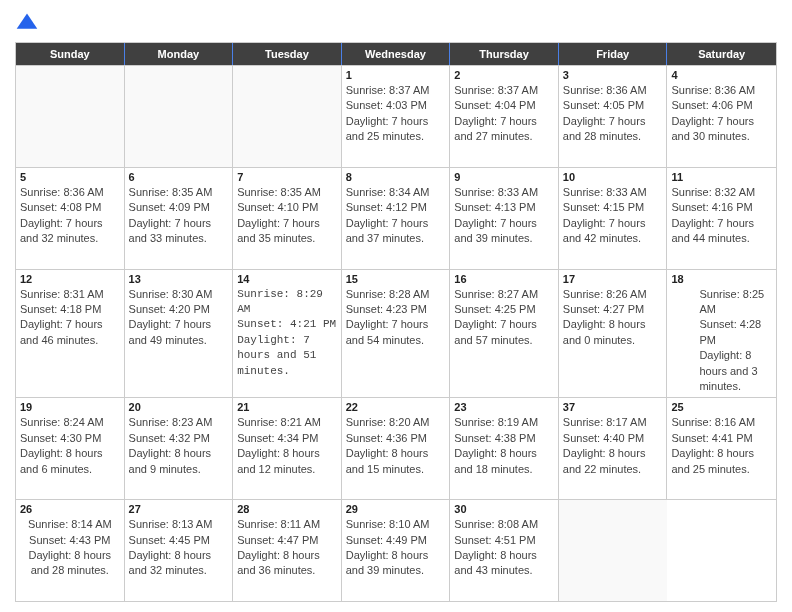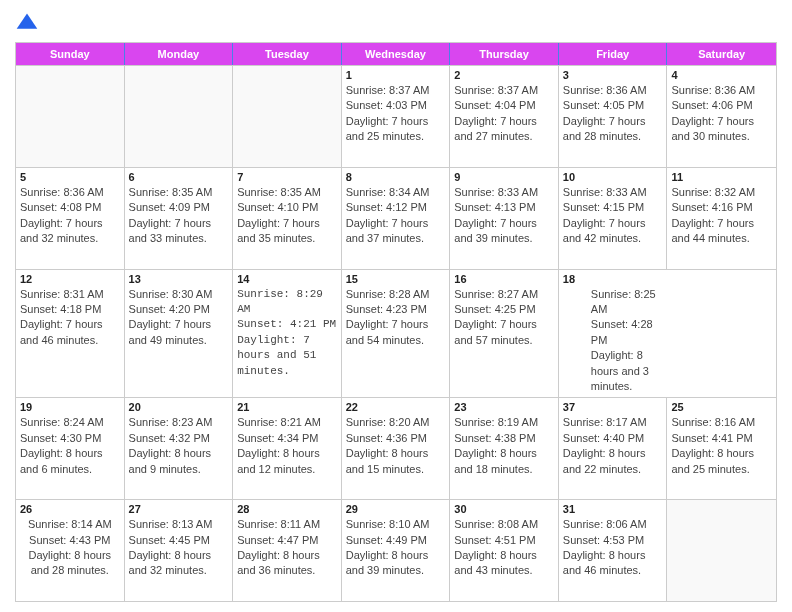--- a/index.html
+++ b/index.html
@@ -56,21 +56,21 @@
     }
     .calendar {
       flex: 1;
       display: flex;
       flex-direction: column;
       border: 1px solid #ccc;
     }
     .cal-header-row {
       display: grid;
       grid-template-columns: repeat(7, 1fr);
-      background: #d946ef;
+      background: #404040;
     }
     .cal-header-cell {
       color: #fff;
       font-size: 11px;
       font-weight: bold;
       text-align: center;
       padding: 5px 2px;
       border-right: 1px solid #4a80e8;
     }
     .cal-header-cell:last-child { border-right: none; }
@@ -238,20 +238,26 @@
 Sunset: 4:23 PM
 Daylight: 7 hours and 54 minutes.</div>
           </div>
           <div class="cal-cell">
             <div class="cell-day">16</div>
             <div class="cell-info" style="white-space: pre-line;">Sunrise: 8:27 AM
 Sunset: 4:25 PM
 Daylight: 7 hours and 57 minutes.</div>
           </div>
           <div class="cal-cell">
+            <div class="cell-day">17</div>
+            <div class="cell-info" style="white-space: pre-line;">Sunrise: 8:26 AM
+Sunset: 4:27 PM
+Daylight: 8 hours and 0 minutes.</div>
+          </div>
+          <div class="cal-cell">
             <div class="cell-day">18</div>
             <div class="cell-info" style="white-space: pre-line; margin-left: 28px;">Sunrise: 8:25 AM
 Sunset: 4:28 PM
 Daylight: 8 hours and 3 minutes.</div>
           </div>
         </div>
         <div class="cal-week">
           <div class="cal-cell">
             <div class="cell-day">19</div>
             <div class="cell-info" style="white-space: pre-line;">Sunrise: 8:24 AM
@@ -318,24 +324,18 @@
             <div class="cell-day">29</div>
             <div class="cell-info" style="white-space: pre-line;">Sunrise: 8:10 AM
 Sunset: 4:49 PM
 Daylight: 8 hours and 39 minutes.</div>
           </div>
           <div class="cal-cell">
             <div class="cell-day">30</div>
             <div class="cell-info" style="white-space: pre-line;">Sunrise: 8:08 AM
 Sunset: 4:51 PM
 Daylight: 8 hours and 43 minutes.</div>
-          </div>
-          <div class="cal-cell">
-            <div class="cell-day">31</div>
-            <div class="cell-info" style="white-space: pre-line;">Sunrise: 8:06 AM
-Sunset: 4:53 PM
-Daylight: 8 hours and 46 minutes.</div>
           </div>
           <div class="cal-cell empty"></div>
         </div>
       </div>
   </div>
 </div>
 
 </body></html>

